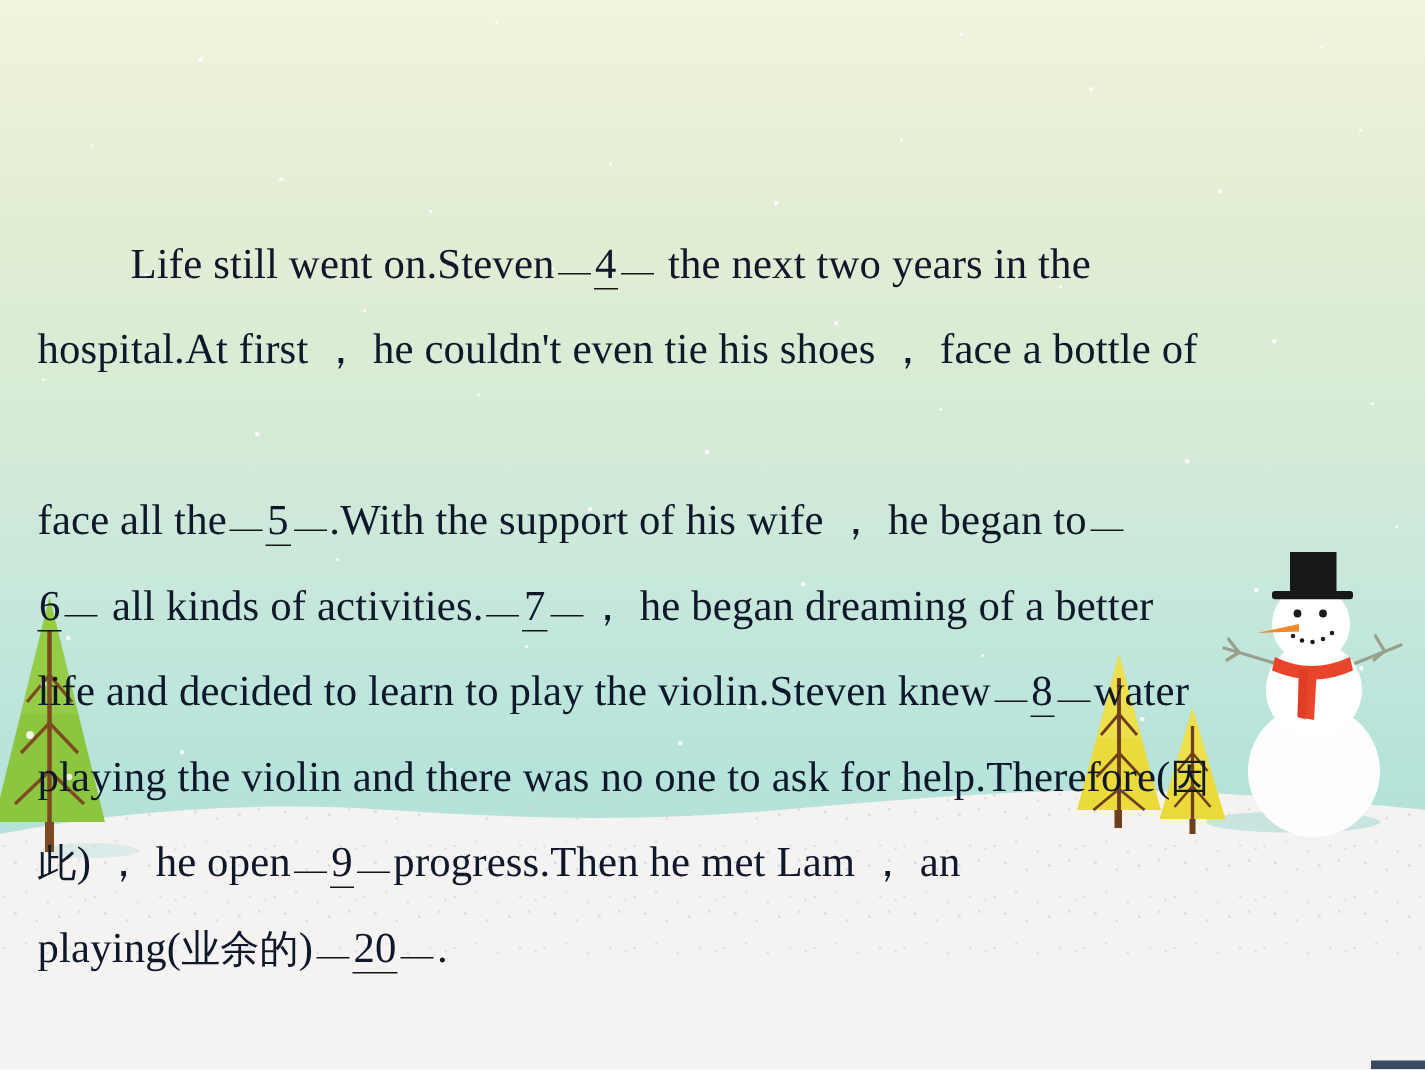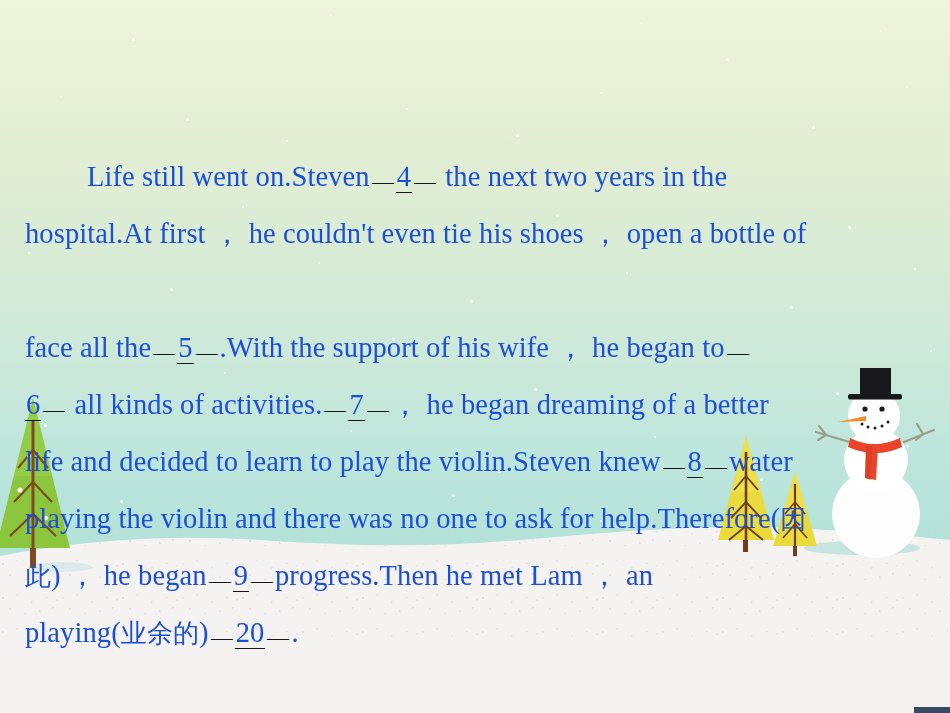--- a/index.html
+++ b/index.html
@@ -93,21 +93,21 @@
     width: 950px;
     height: 713px;
     color: #1a1a1a;
   }
   .line {
     position: absolute;
     white-space: nowrap;
     font-size: 28.5px;
     line-height: 1;
     letter-spacing: 0.1px;
-    color: #1d4ed8;
+    color: #0f172a;
   }
   .blank {
     display: inline-block;
     white-space: nowrap;
   }
   .blank .rule {
     display: inline-block;
     width: 22px;
     border-bottom: 1.6px solid #151515;
     vertical-align: 2px;
@@ -271,42 +271,42 @@
     </g>
   </svg>
 
   <div class="text-body">
 
     <div class="line" style="left:25px; top:163px;">
       <span style="display:inline-block;width:62px;"></span><span>Life still went on.Steven</span><span class="blank"> <span class="rule"></span><span class="num">4</span><span class="rule"></span> </span>&nbsp;<span>the next two years in the</span>
     </div>
 
     <div class="line" style="left:25px; top:220px;">
-      <span>hospital.At first ， he couldn't even tie his shoes ， open a bottle of</span>
+      <span>hospital.At first ， he couldn't even tie his shoes ， face a bottle of</span>
     </div>
 
 
     <div class="line" style="left:25px; top:334px;">
       <span>face all the</span><span class="blank"> <span class="rule"></span><span class="num">5</span><span class="rule"></span></span><span>.With the support of his wife ， he began to</span><span class="blank"> <span class="rule"></span></span>
     </div>
 
     <div class="line" style="left:25px; top:391px;">
       <span class="blank"><span class="num">6</span><span class="rule"></span></span>&nbsp;<span>all kinds of activities.</span><span class="blank"> <span class="rule"></span><span class="num">7</span><span class="rule"></span> </span><span>， he began dreaming of a better</span>
     </div>
 
     <div class="line" style="left:25px; top:448px;">
       <span>life and decided to learn to play the violin.Steven knew</span><span class="blank"> <span class="rule"></span><span class="num">8</span><span class="rule"></span> </span><span>water</span>
     </div>
 
     <div class="line" style="left:25px; top:505px;">
       <span>playing the violin and there was no one to ask for help.Therefore(</span><span class="cjk">因</span>
     </div>
 
     <div class="line" style="left:25px; top:562px;">
-      <span class="cjk">此</span><span>) ， he began</span><span class="blank"> <span class="rule"></span><span class="num">9</span><span class="rule"></span> </span><span>progress.Then he met Lam ， an</span>
+      <span class="cjk">此</span><span>) ， he open</span><span class="blank"> <span class="rule"></span><span class="num">9</span><span class="rule"></span> </span><span>progress.Then he met Lam ， an</span>
     </div>
 
     <div class="line" style="left:25px; top:619px;">
       <span>playing(</span><span class="cjk">业余的</span><span>)</span><span class="blank"> <span class="rule"></span><span class="num">20</span><span class="rule"></span> </span><span>.</span>
     </div>
 
   </div>
 
   <div class="scroll-nub"></div>
 

